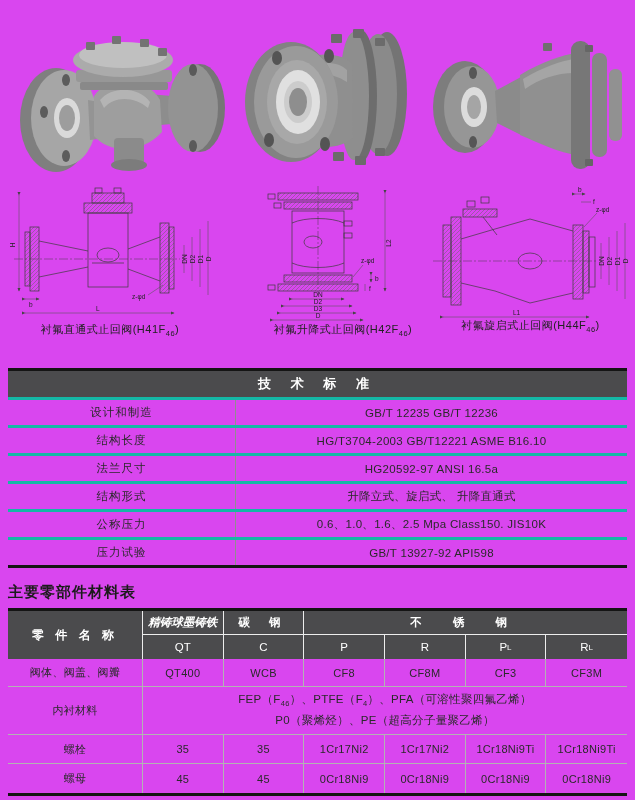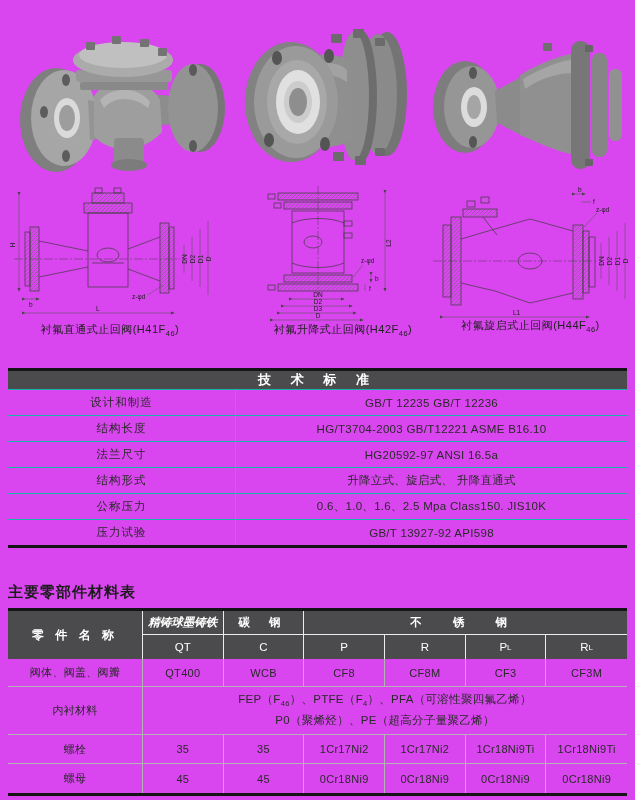--- a/index.html
+++ b/index.html
@@ -16,25 +16,25 @@
     letter-spacing:0.5px;text-align:center;
   }
   .sub{font-size:7.5px;vertical-align:sub;}
   
   .tech-table{
     position:absolute;left:8px;top:368px;width:619px;
     border-top:3px solid #141414;border-bottom:3px solid #141414;
     box-sizing:border-box;
   }
   .tech-title-bar{
-    height:18px;background:#4b4b4d;color:#fff;
+    height:26px;background:#4b4b4d;color:#fff;
     display:flex;align-items:center;justify-content:center;
     font-size:13px;font-weight:bold;letter-spacing:8px;
   }
-  .tech-row{display:flex;height:25px;align-items:stretch;border-top:1px solid #14b8a6;}
+  .tech-row{display:flex;height:25px;align-items:stretch;border-top:3px solid #14b8a6;}
   .tech-row:first-of-type{border-top:none;}
   .tech-label{
     width:227px;display:flex;align-items:center;justify-content:center;
     font-size:11.5px;letter-spacing:1px;
   }
   .tech-value{
     flex:1;display:flex;align-items:center;justify-content:center;
     font-size:11.5px;border-left:1px solid #8f8f8f;letter-spacing:0.3px;
   }
   

